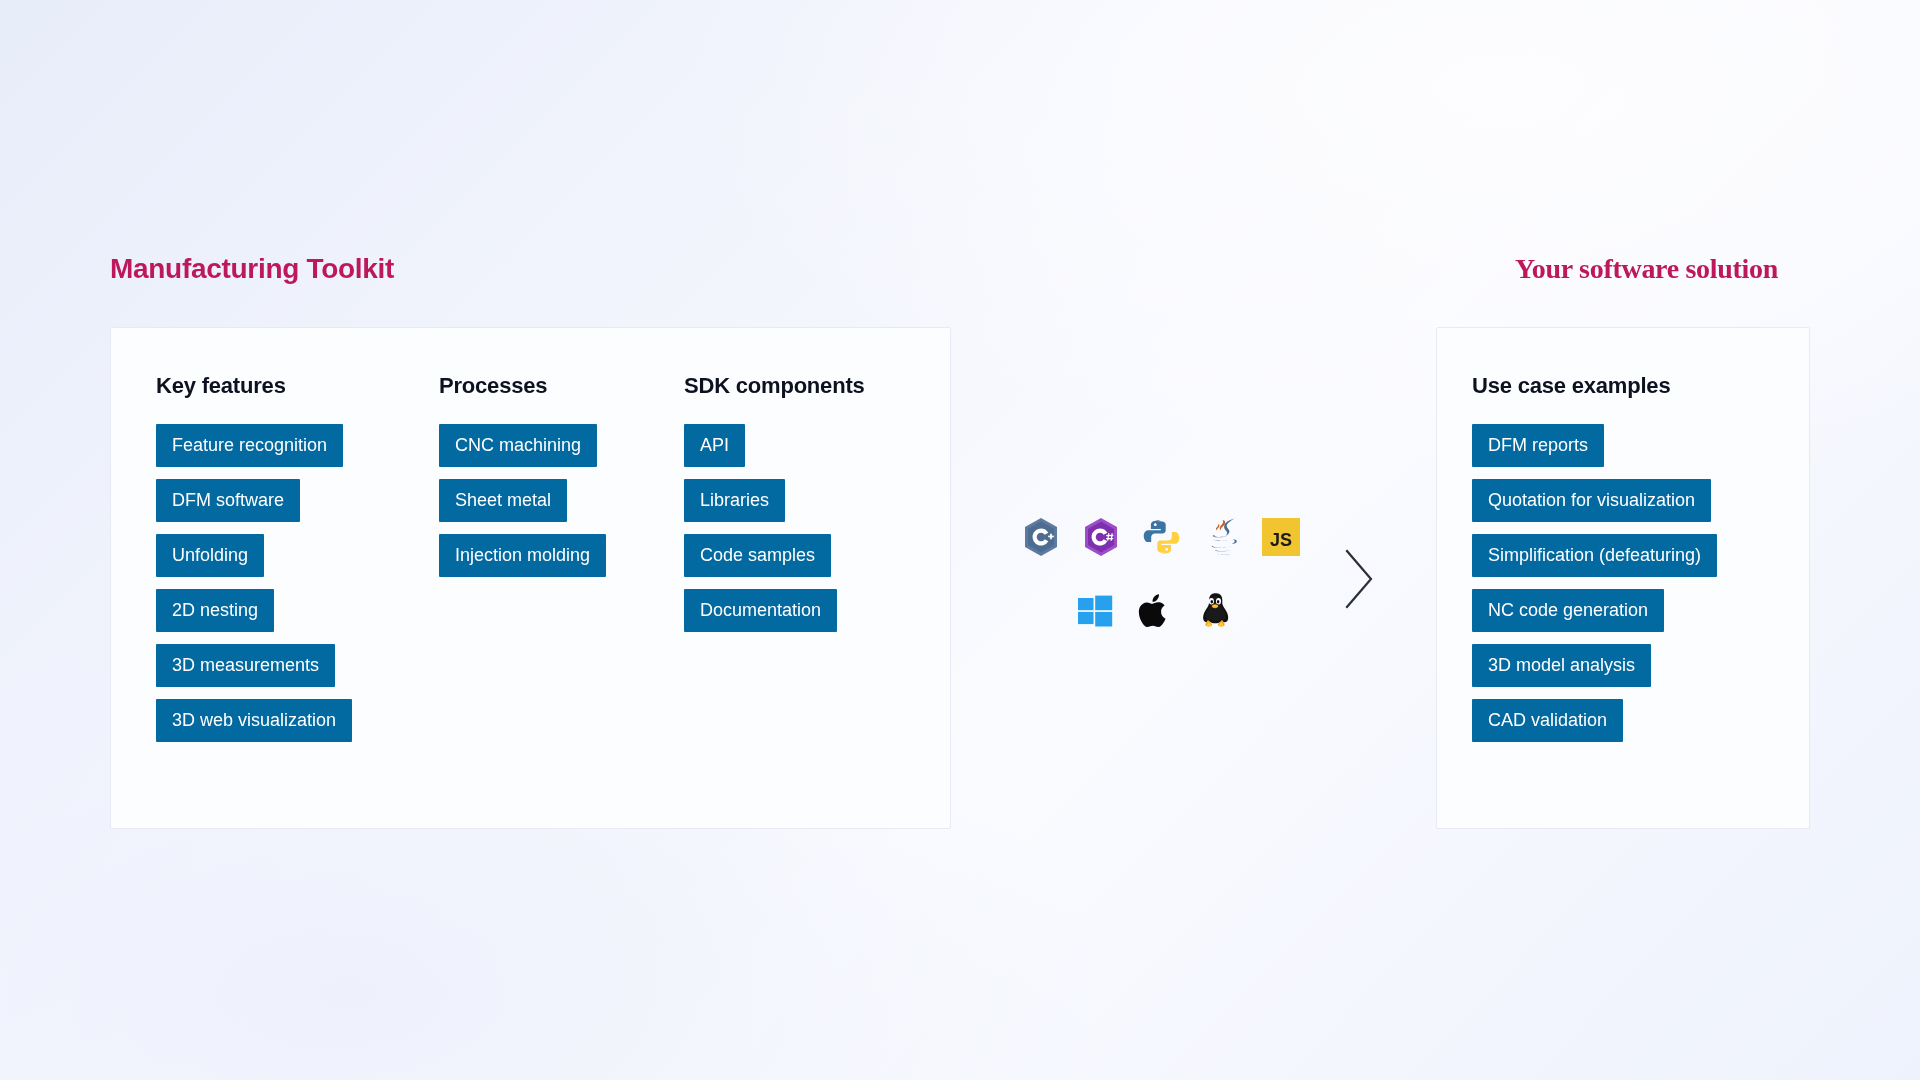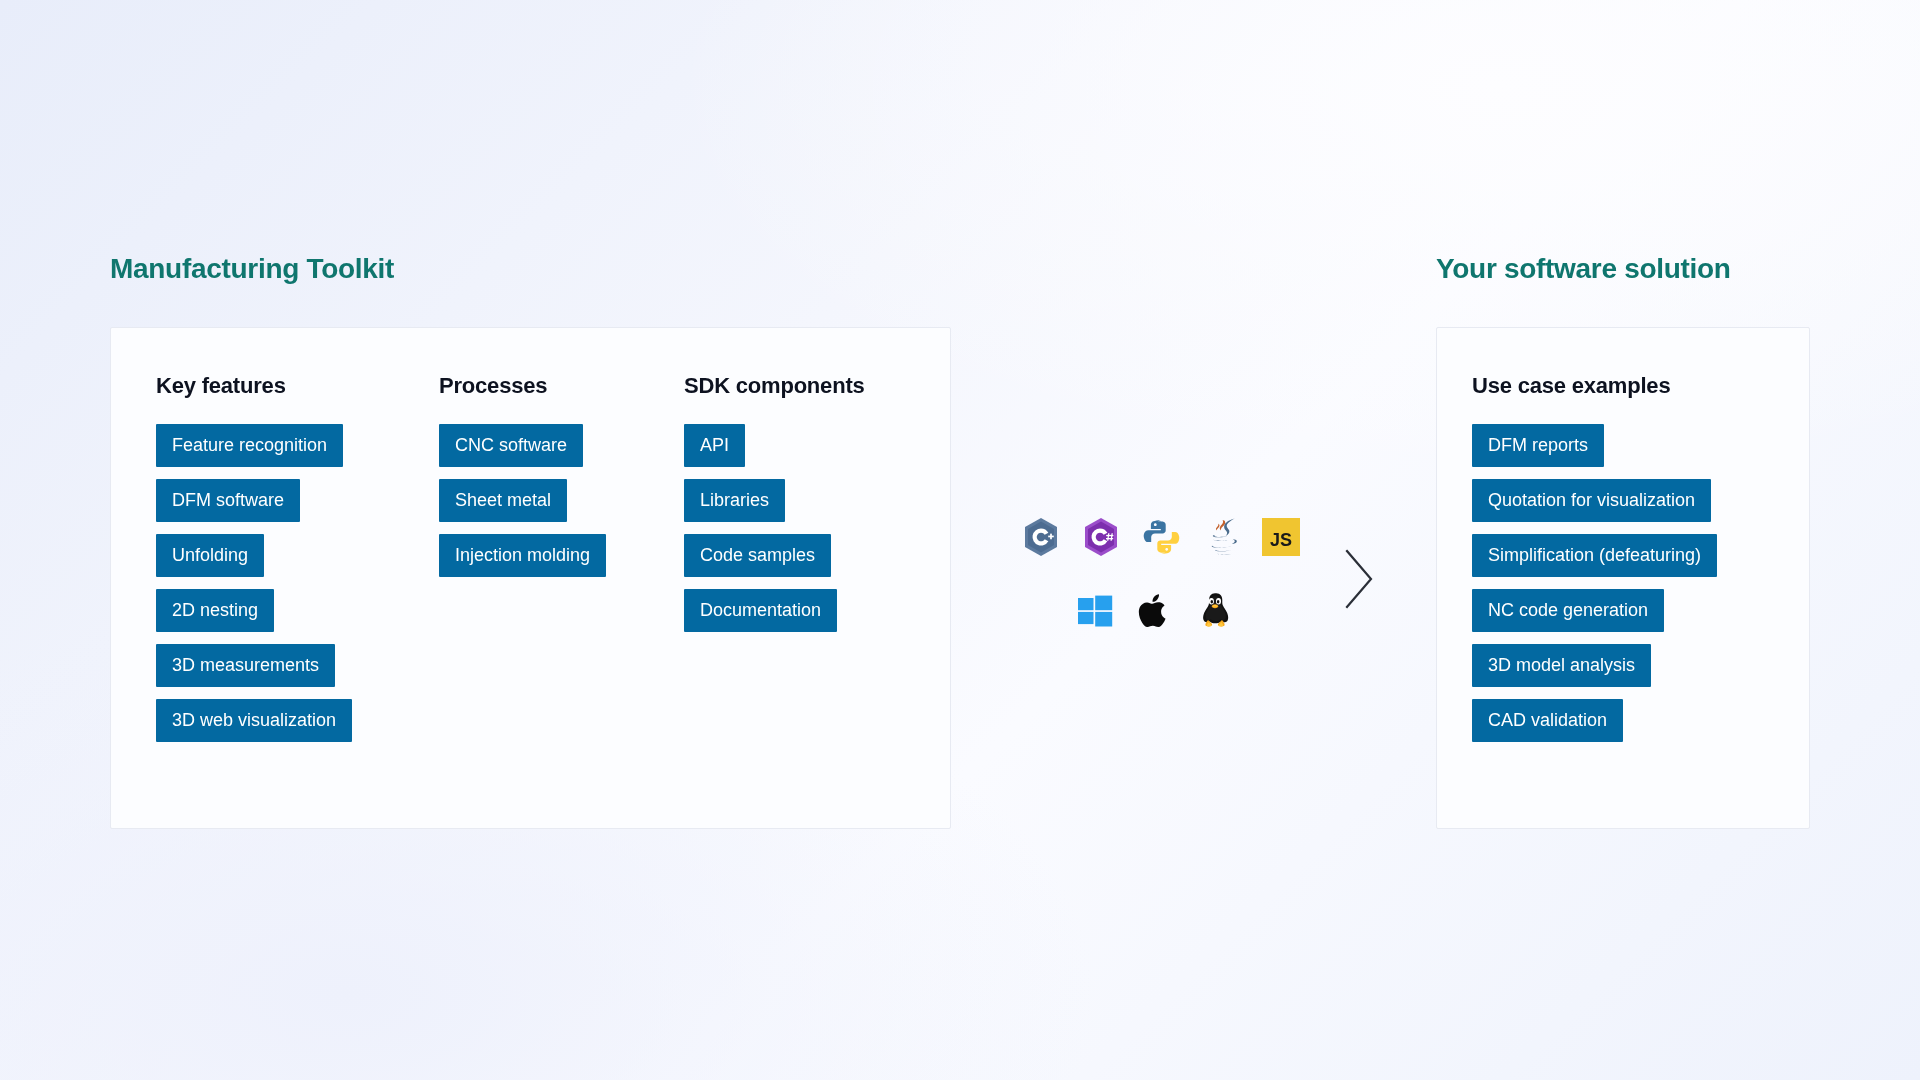--- a/index.html
+++ b/index.html
@@ -23,26 +23,26 @@
   .stage {
     position: absolute;
     inset: 0;
   }
 
   
   .section-title {
     position: absolute;
     font-size: 28px;
     font-weight: 700;
-    color: #0f766e;
+    color: #be185d;
     letter-spacing: -0.3px;
     white-space: nowrap;
   }
   #title-left  { left: 110px;  top: 253px; }
-  #title-right { left: 1436px; top: 253px; }
+  #title-right { left: 1515px; top: 253px; font-family: Liberation Serif, serif; }
 
   
   .card {
     position: absolute;
     background: #fcfdff;
     border: 1px solid #e7eaf2;
     border-radius: 2px;
   }
   #card-toolkit {
     left: 110px;
@@ -152,21 +152,21 @@
         <div class="tag">Feature recognition</div>
         <div class="tag">DFM software</div>
         <div class="tag">Unfolding</div>
         <div class="tag">2D nesting</div>
         <div class="tag">3D measurements</div>
         <div class="tag">3D web visualization</div>
       </div>
 
       <div class="column col-proc">
         <div class="column-title">Processes</div>
-        <div class="tag">CNC software</div>
+        <div class="tag">CNC machining</div>
         <div class="tag">Sheet metal</div>
         <div class="tag">Injection molding</div>
       </div>
 
       <div class="column col-sdk">
         <div class="column-title">SDK components</div>
         <div class="tag">API</div>
         <div class="tag">Libraries</div>
         <div class="tag">Code samples</div>
         <div class="tag">Documentation</div>

